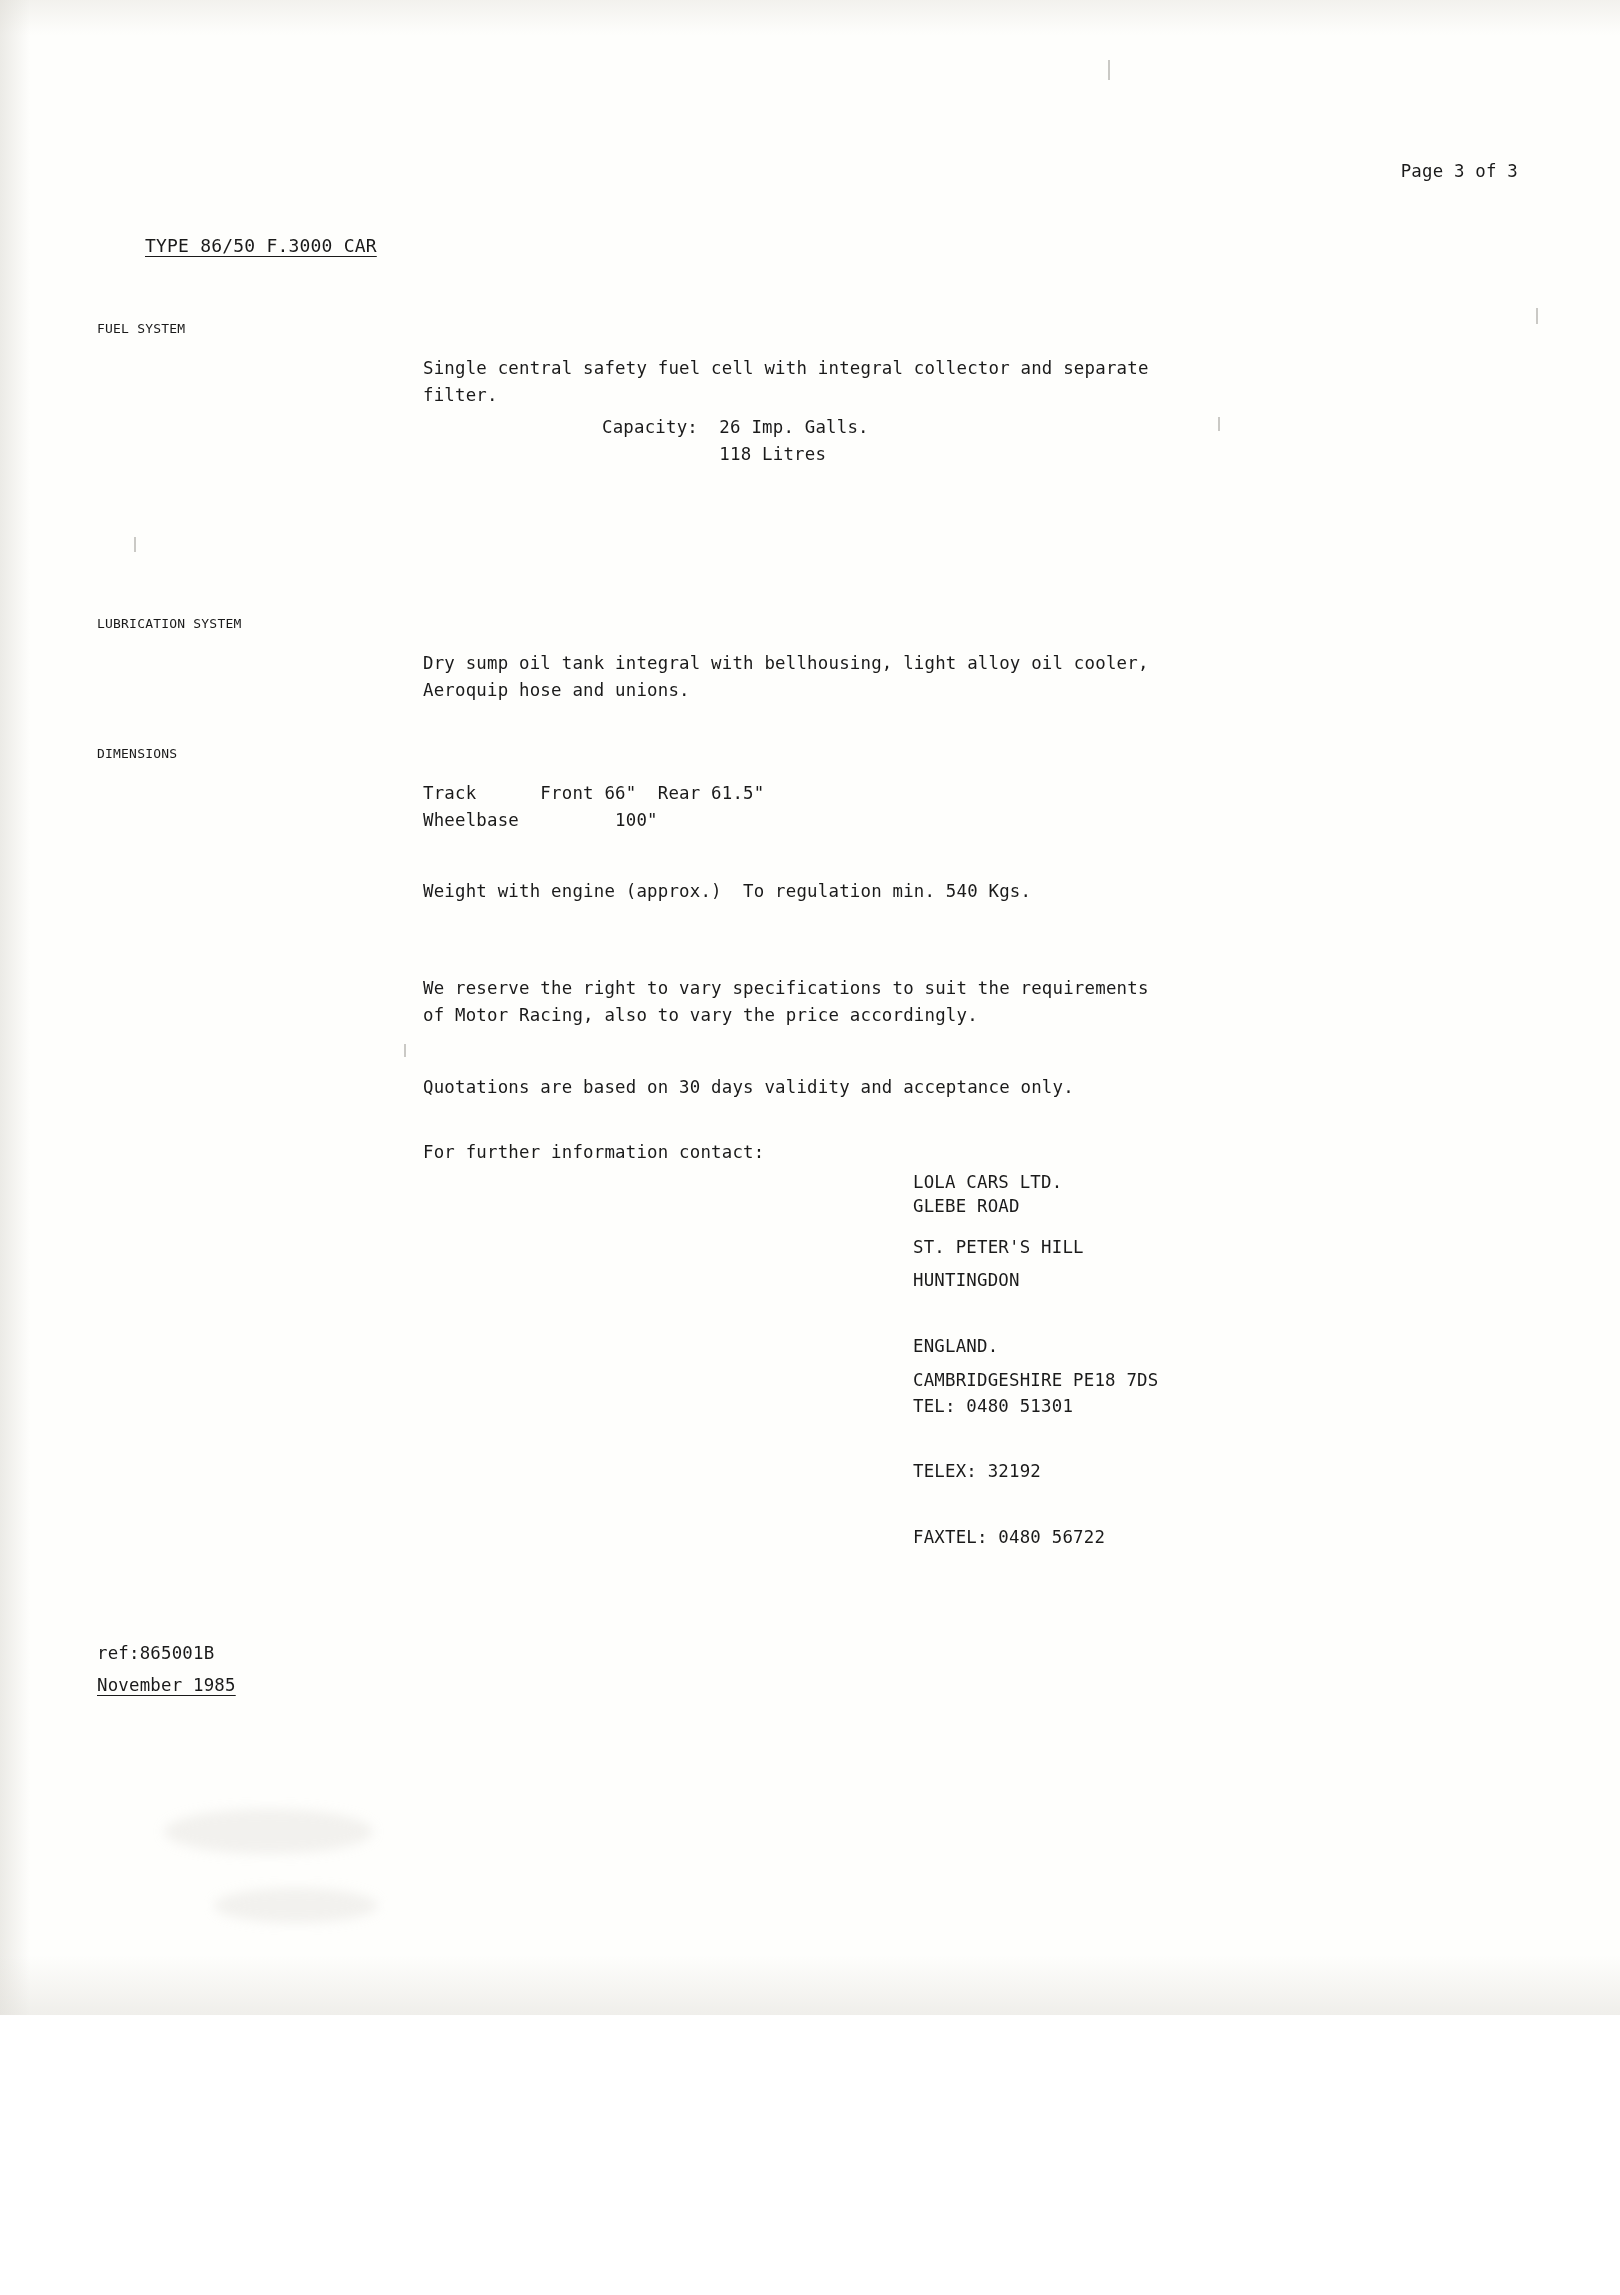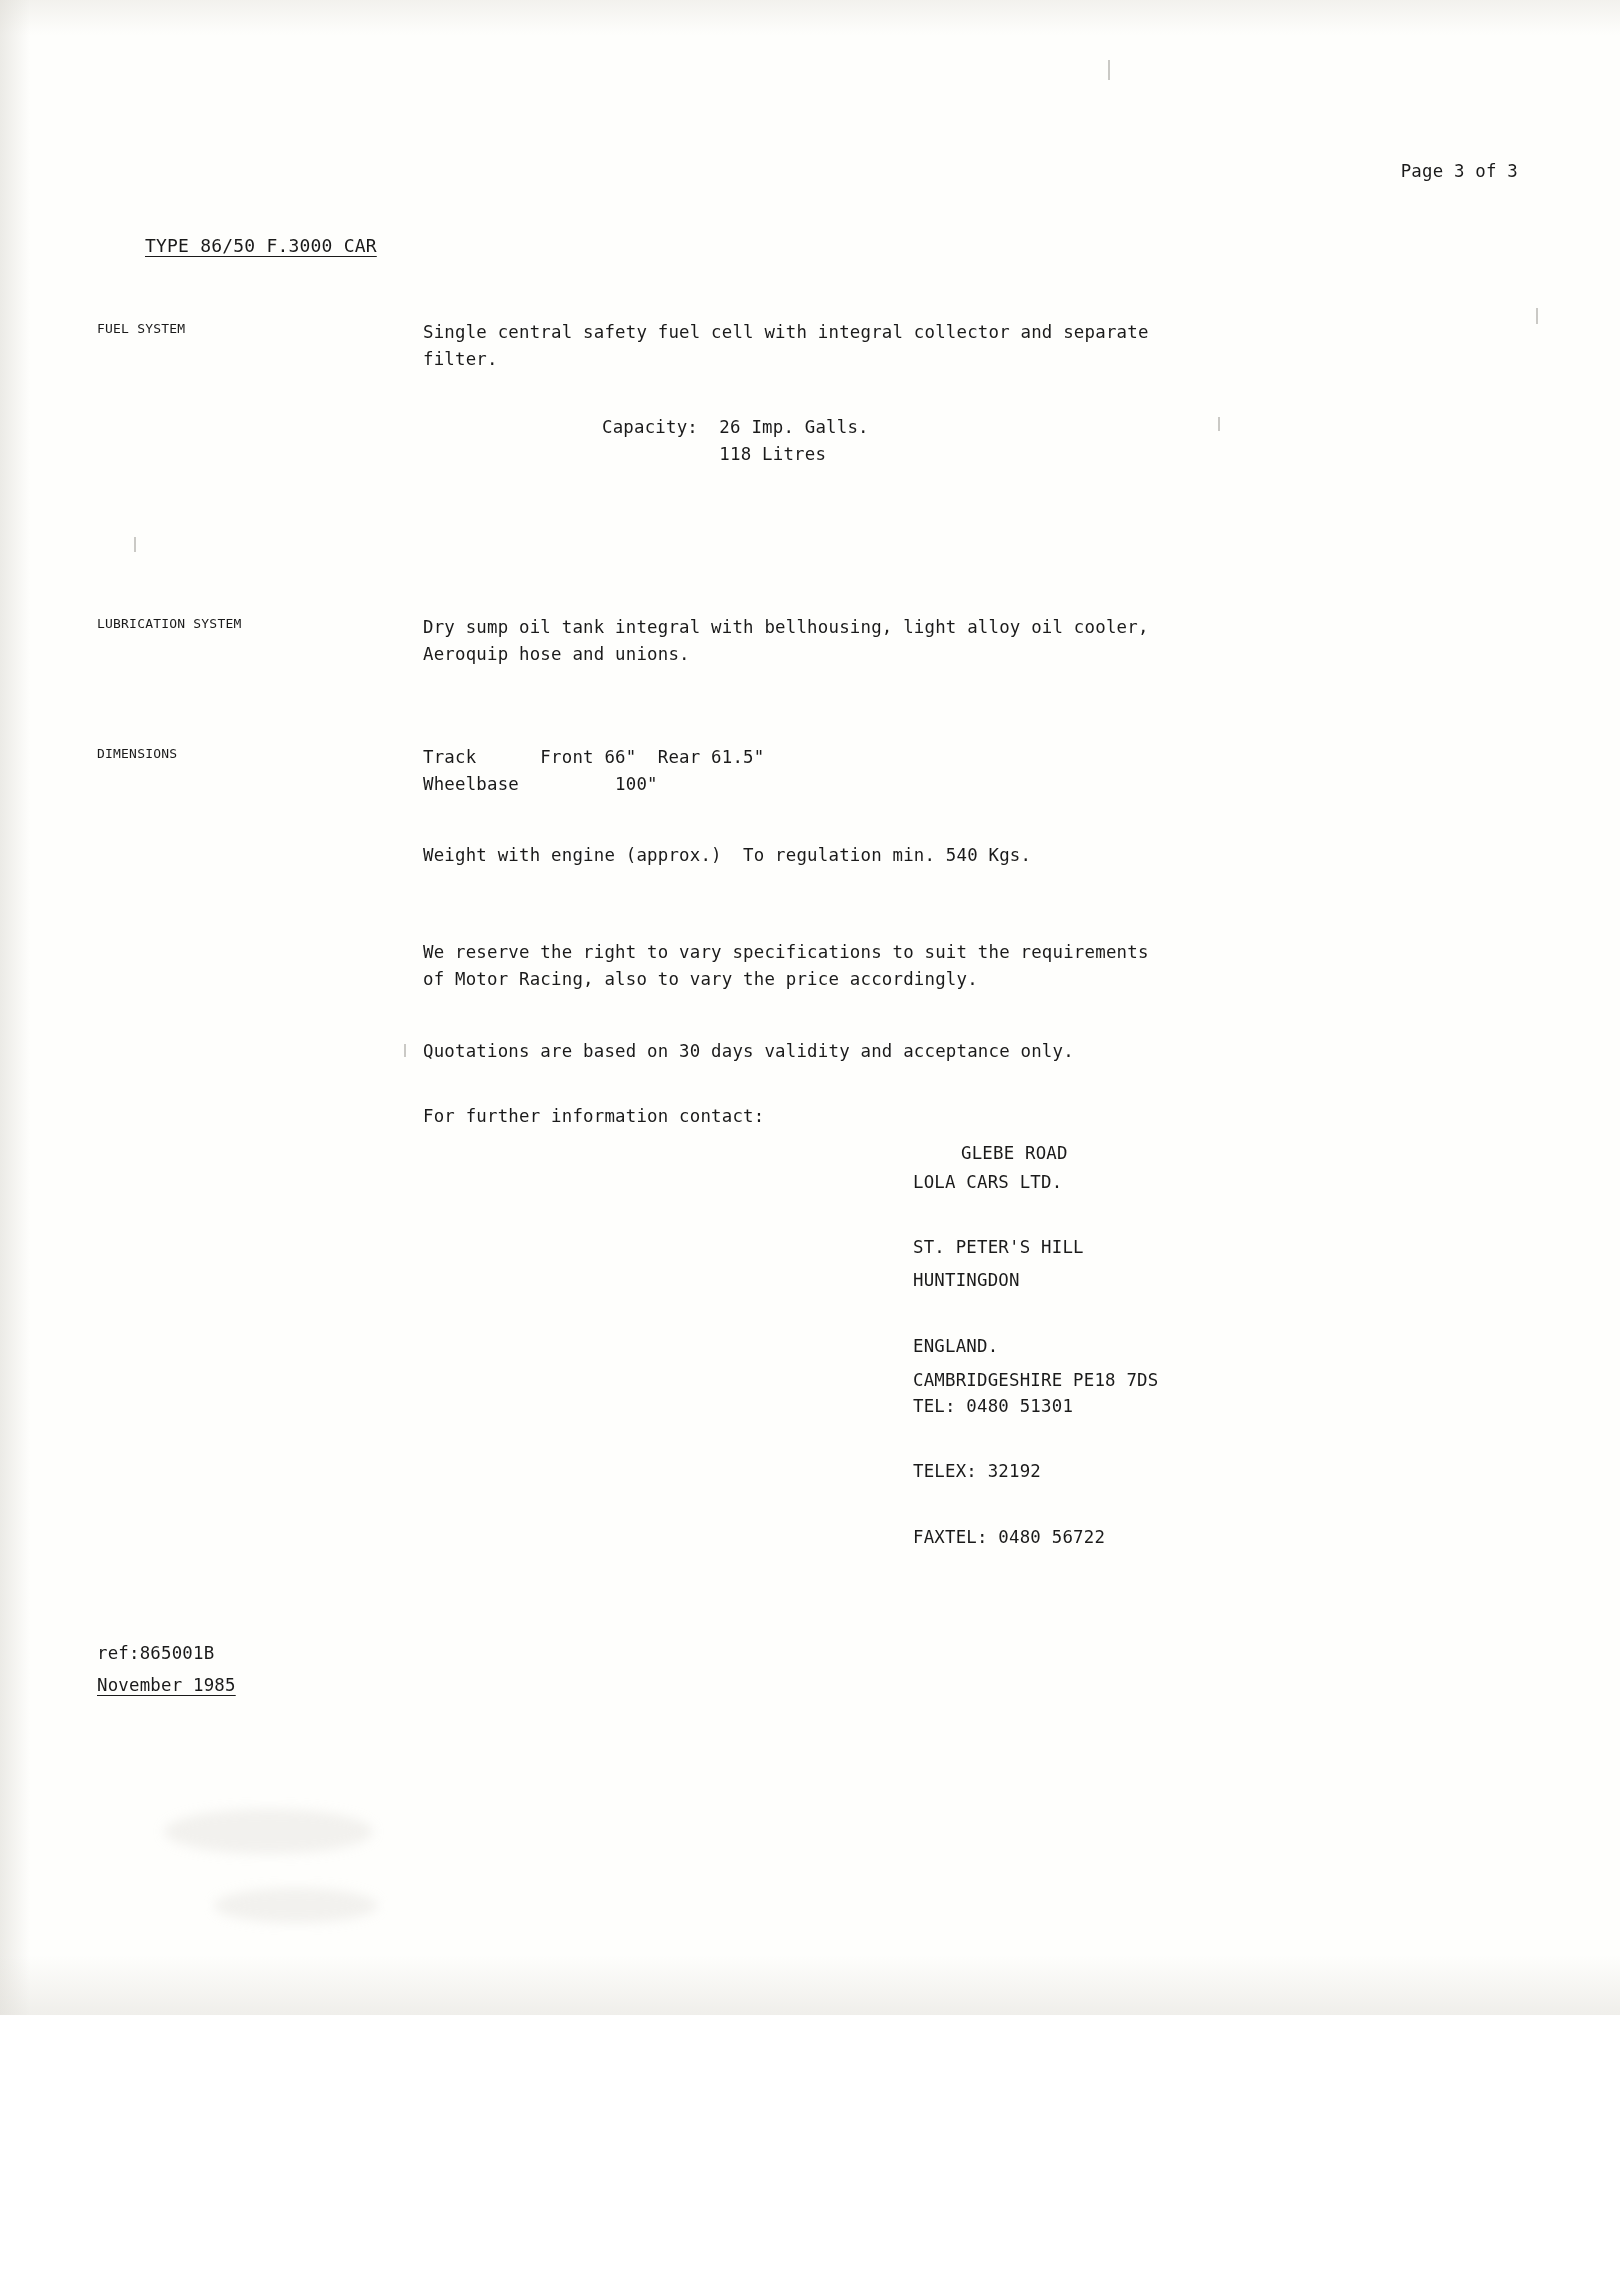--- a/index.html
+++ b/index.html
@@ -81,20 +81,21 @@
   }
 
   .label {
     font-size: 13px;
     left: 97px;
   }
 
   .body-text {
     font-size: 17.4px;
     left: 423px;
+    margin-top: 36px;
   }
 
   .indent-text {
     font-size: 17.4px;
     left: 602px;
   }
 
   .address-block {
     font-size: 17.4px;
     left: 913px;
@@ -156,21 +157,21 @@
   <div class="txt body-text" style="top:744px;">Track      Front 66"  Rear 61.5"
 Wheelbase         100"</div>
   <div class="txt body-text" style="top:842px;">Weight with engine (approx.)  To regulation min. 540 Kgs.</div>
 
   <div class="txt body-text" style="top:939px;">We reserve the right to vary specifications to suit the requirements
 of Motor Racing, also to vary the price accordingly.</div>
   <div class="txt body-text" style="top:1038px;">Quotations are based on 30 days validity and acceptance only.</div>
   <div class="txt body-text" style="top:1103px;">For further information contact:</div>
 
   <div class="txt address-block" style="top:1169px;">LOLA CARS LTD.</div>
-  <div class="txt address-block" style="top:1140px;margin-left:48px;">GLEBE ROAD</div>
+  <div class="txt address-block" style="top:1193px;">GLEBE ROAD</div>
   <div class="txt address-block" style="top:1234px;">ST. PETER'S HILL</div>
   <div class="txt address-block" style="top:1267px;">HUNTINGDON</div>
   <div class="txt address-block" style="top:1367px;">CAMBRIDGESHIRE PE18 7DS</div>
   <div class="txt address-block" style="top:1333px;">ENGLAND.</div>
 
   <div class="txt address-block" style="top:1393px;">TEL: 0480 51301</div>
   <div class="txt address-block" style="top:1458px;">TELEX: 32192</div>
   <div class="txt address-block" style="top:1524px;">FAXTEL: 0480 56722</div>
 
   <div class="txt footer-ref" style="top:1640px;">ref:865001B</div>

